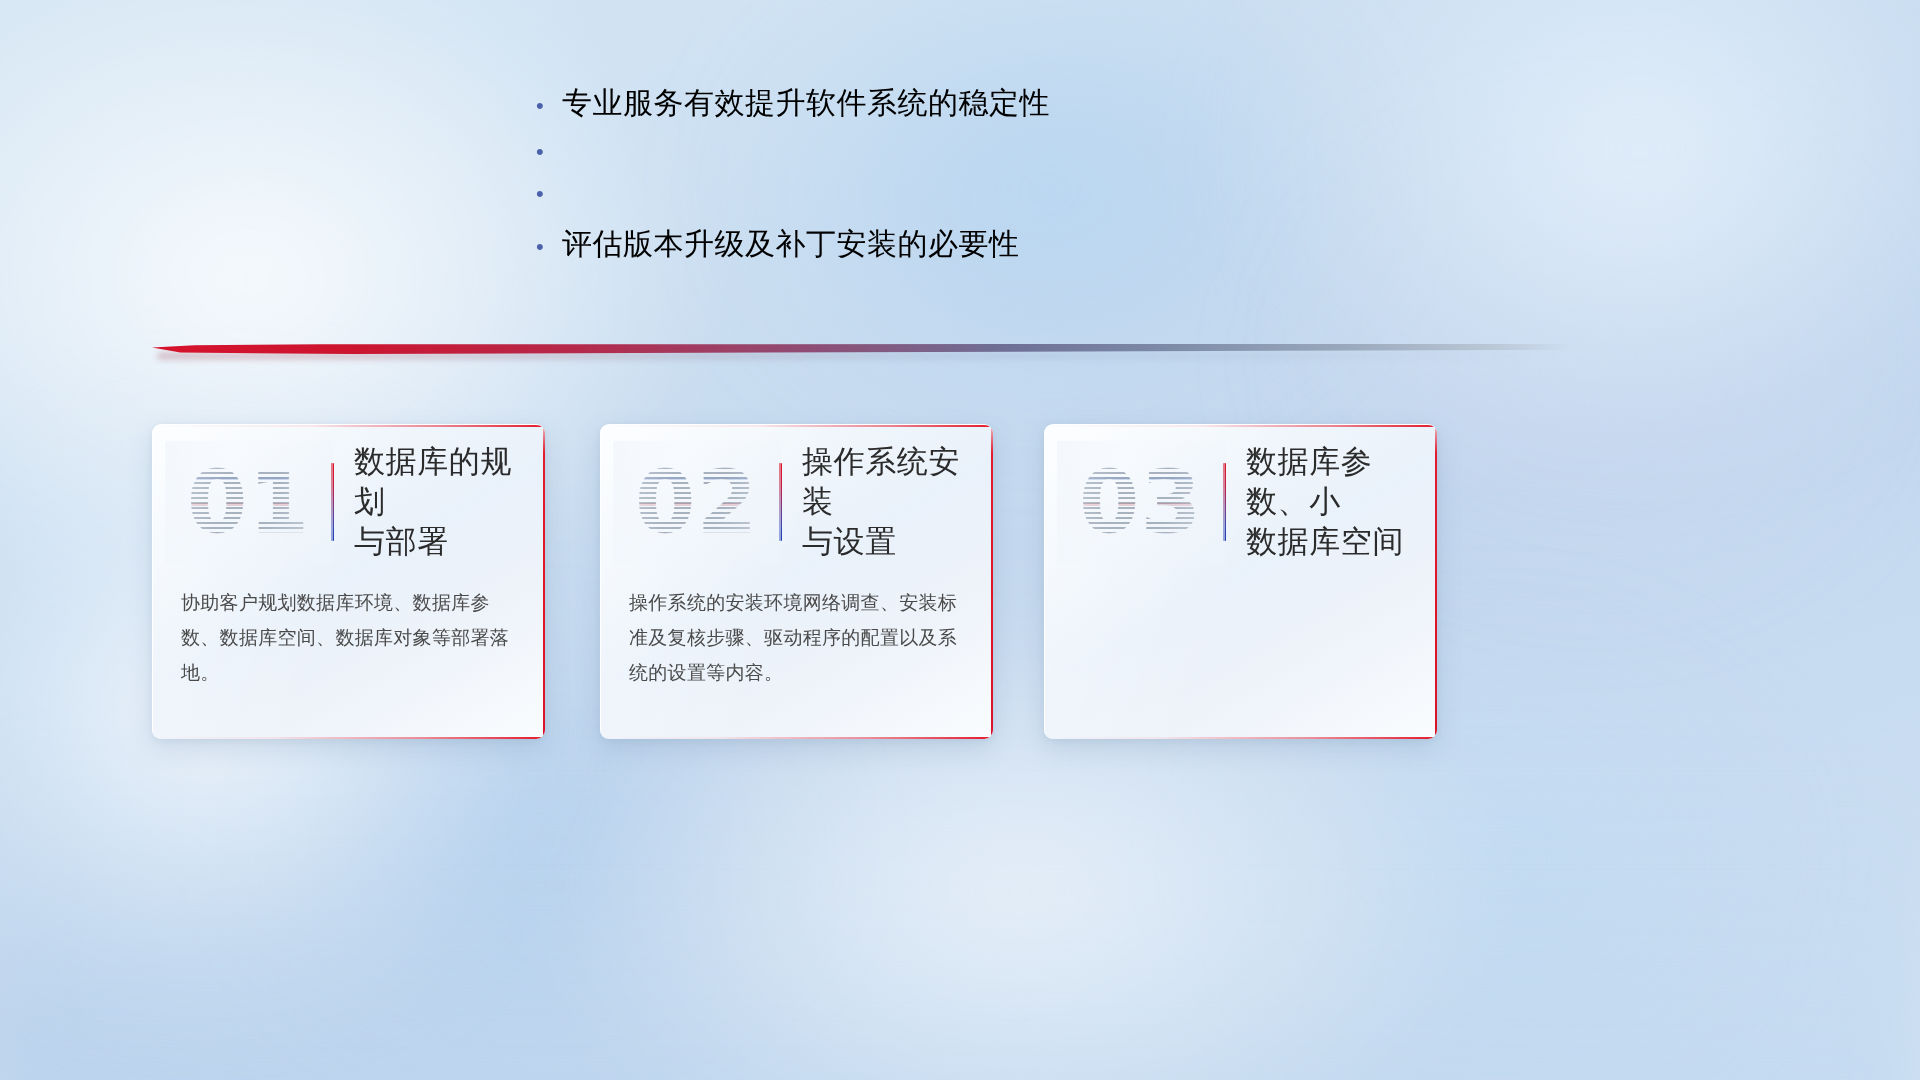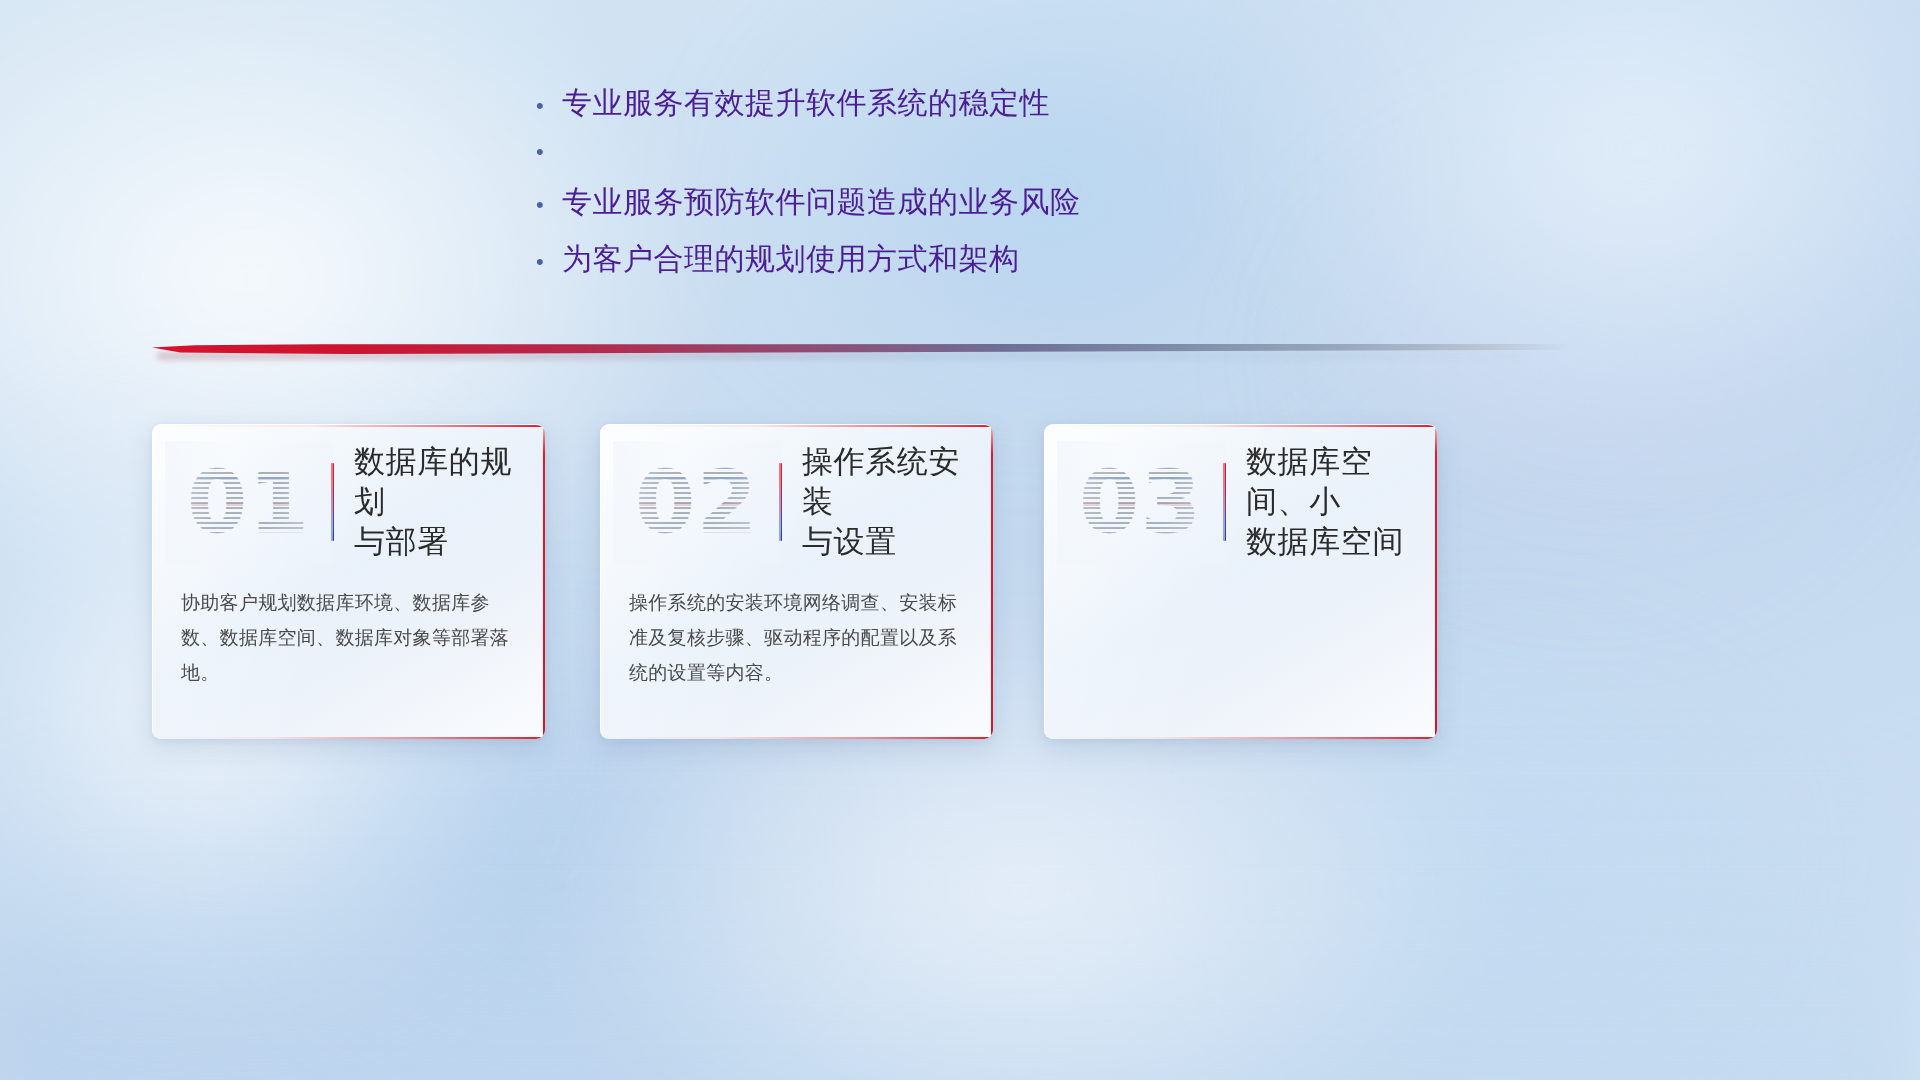--- a/index.html
+++ b/index.html
@@ -67,21 +67,21 @@
     position:absolute;left:536px;top:84px;width:760px;
   }
   .bullet{
     display:flex;align-items:baseline;margin-bottom:20px;
   }
   .bullet .dot{
     width:26px;flex:0 0 26px;color:#4b62ab;font-size:22px;line-height:1;
     text-align:left;
   }
   .bullet .btext{
-    font-size:30px;line-height:1.24;color:#4c1d95;letter-spacing:.5px;
+    font-size:30px;line-height:1.24;color:#000000;letter-spacing:.5px;
     white-space:nowrap;
   }
 
   
   #divider{position:absolute;left:152px;top:344px;width:1420px;height:18px;}
   #divider .wedge{
     position:absolute;left:0;top:0;width:100%;height:10px;
     background:linear-gradient(90deg,#d6122c 0%,#cc1530 14%,#b5294b 30%,#8f4c74 46%,#6e6f95 60%,#7e8ca8 72%,#9aa8bd 84%,#b9c6d5 94%,rgba(200,213,226,0) 100%);
     clip-path:polygon(0 34%,3% 12%,12% 2%,100% 0,100% 58%,14% 100%,2% 86%);
     filter:blur(.2px);
@@ -188,25 +188,24 @@
 <div id="bullets">
   <div class="bullet">
     <span class="dot">•</span>
     <span class="btext">专业服务有效提升软件系统的稳定性</span>
   </div>
   <div class="bullet">
     <span class="dot">•</span>
   </div>
   <div class="bullet">
     <span class="dot">•</span>
-    <span class="btext">专业服务预防软件问题造成的业务风险</span>
-  </div>
-  <div class="bullet">
-    <span class="dot">•</span>
-    <span class="btext">为客户合理的规划使用方式和架构</span>
+  </div>
+  <div class="bullet">
+    <span class="dot">•</span>
+    <span class="btext">评估版本升级及补丁安装的必要性</span>
   </div>
 </div>
 
 <div id="divider">
   <div class="shadow"></div>
   <div class="wedge"></div>
 </div>
 
 <div id="cards">
 
@@ -259,19 +258,19 @@
     <div class="edge-b"></div>
     <div class="card-head">
       <div class="num-wrap">
         <div class="num-ghost">03</div>
         <div class="num-ghost tint-a">03</div>
         <div class="num-ghost tint-b">03</div>
         <div class="num-fade"></div>
       </div>
       <div class="vbar"></div>
       <div class="card-title">
-        <div>数据库空间、小</div>
+        <div>数据库参数、小</div>
         <div>数据库空间</div>
       </div>
     </div>
   </div>
 
 </div>
 
 </body></html>

